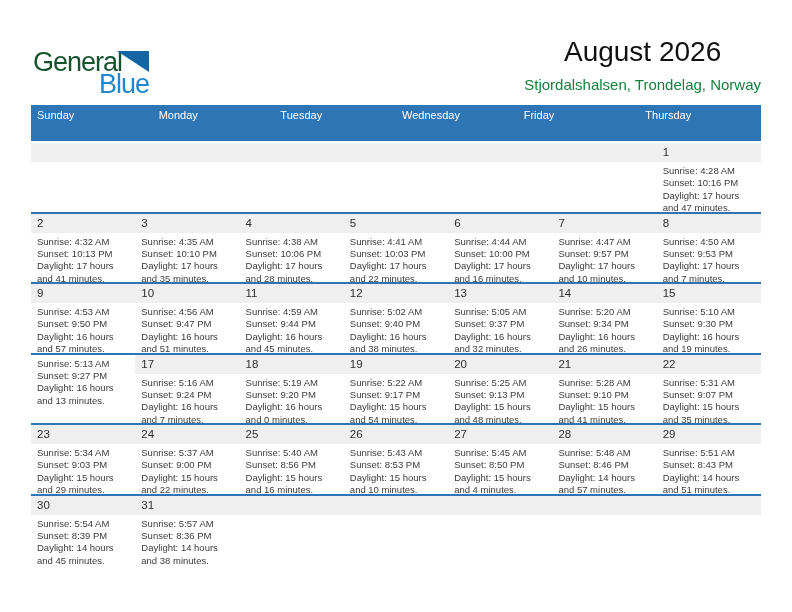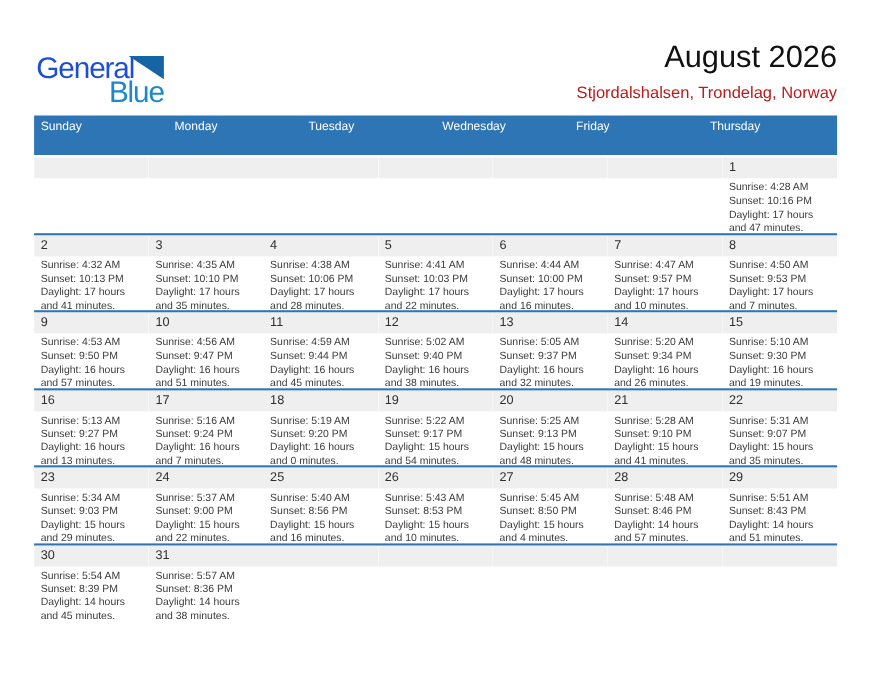--- a/index.html
+++ b/index.html
@@ -10,27 +10,27 @@
     --logo-tri:#1565A5;
     --text-dark:#3B3B3B;
   }
   *{margin:0;padding:0;box-sizing:border-box;}
   html,body{background:#fff;}
   body{
     width:792px;height:612px;position:relative;overflow:hidden;
     font-family:"Liberation Sans",sans-serif;color:#1a1a1a;
   }
   .logo{position:absolute;left:33px;top:45px;width:130px;height:52px;}
-  .logo-general{position:absolute;left:0;top:2px;font-size:27px;letter-spacing:-1px;color:#1d4ed8;}
+  .logo-general{position:absolute;left:0;top:2px;font-size:27px;letter-spacing:-1px;color:#14532d;}
   .logo-triangle{position:absolute;left:84px;top:6px;width:0;height:0;
     border-top:21px solid var(--logo-tri);border-left:32px solid transparent;}
   .logo-blue{position:absolute;left:66px;top:24px;font-size:27px;letter-spacing:-1px;color:var(--logo-blue);}
-  .titles{position:absolute;right:31px;top:36px;text-align:right;}
+  .titles{position:absolute;right:31px;top:36px;text-align:center;}
   .title{font-size:28px;color:#111;}
-  .subtitle{font-size:15px;margin-top:8px;color:#b91c1c;}
+  .subtitle{font-size:15px;margin-top:8px;color:#15803d;}
   .calendar{position:absolute;left:31px;top:105px;width:730px;}
   .weekday-header{display:flex;background:var(--header-blue);height:36px;}
   .wd{flex:1 0 0;color:#fff;font-size:11px;padding:4px 0 0 6px;overflow:hidden;white-space:nowrap;}
   .week{display:flex;height:70.5px;border-top:2px solid var(--line-blue);}
   .week:first-child{border-top-color:#fff;}
   .cell{flex:1 0 0;overflow:hidden;}
   .num{height:19px;background:var(--band-gray);font-size:11.5px;padding:3px 0 0 6px;color:#2e2e2e;}
   .lines{padding:3px 3px 0 6px;font-size:9.5px;line-height:12.4px;color:var(--text-dark);white-space:nowrap;}
 </style>
 </head>
@@ -210,21 +210,20 @@
             <div class="lines">
               <div class="ln">Sunrise: 5:10 AM</div>
               <div class="ln">Sunset: 9:30 PM</div>
               <div class="ln">Daylight: 16 hours</div>
               <div class="ln">and 19 minutes.</div>
             </div>
           </div>
         </div>
         <div class="week">
           <div class="cell">
-            <div class="num">16</div>
             <div class="lines">
               <div class="ln">Sunrise: 5:13 AM</div>
               <div class="ln">Sunset: 9:27 PM</div>
               <div class="ln">Daylight: 16 hours</div>
               <div class="ln">and 13 minutes.</div>
             </div>
           </div>
           <div class="cell">
             <div class="num">17</div>
             <div class="lines">

